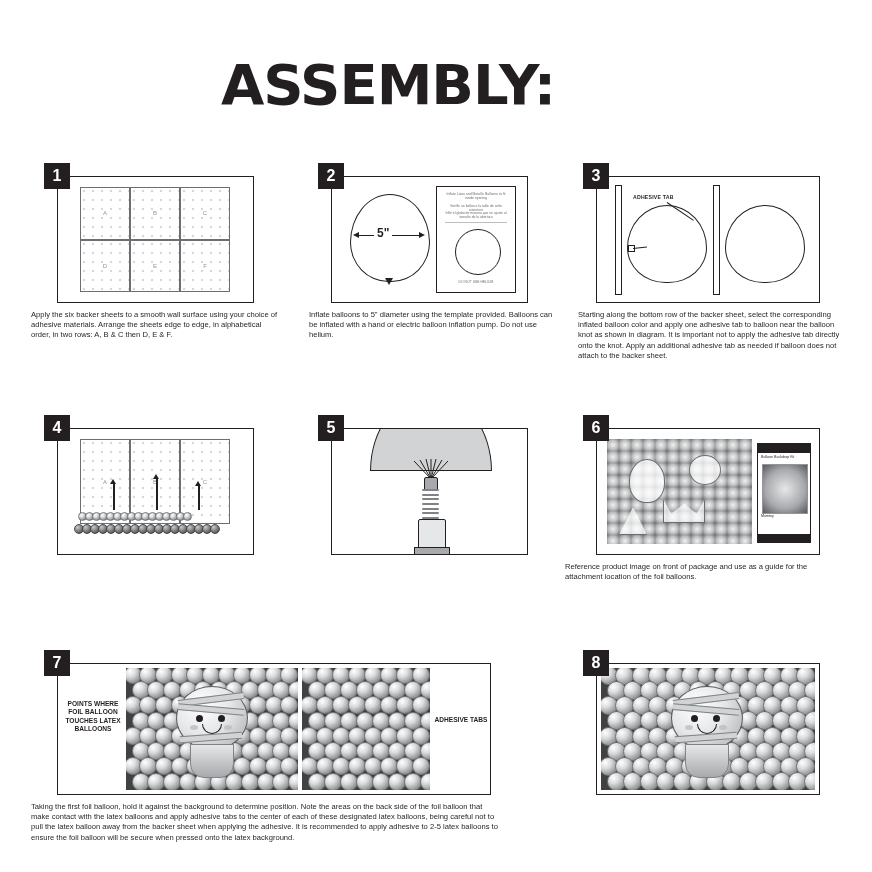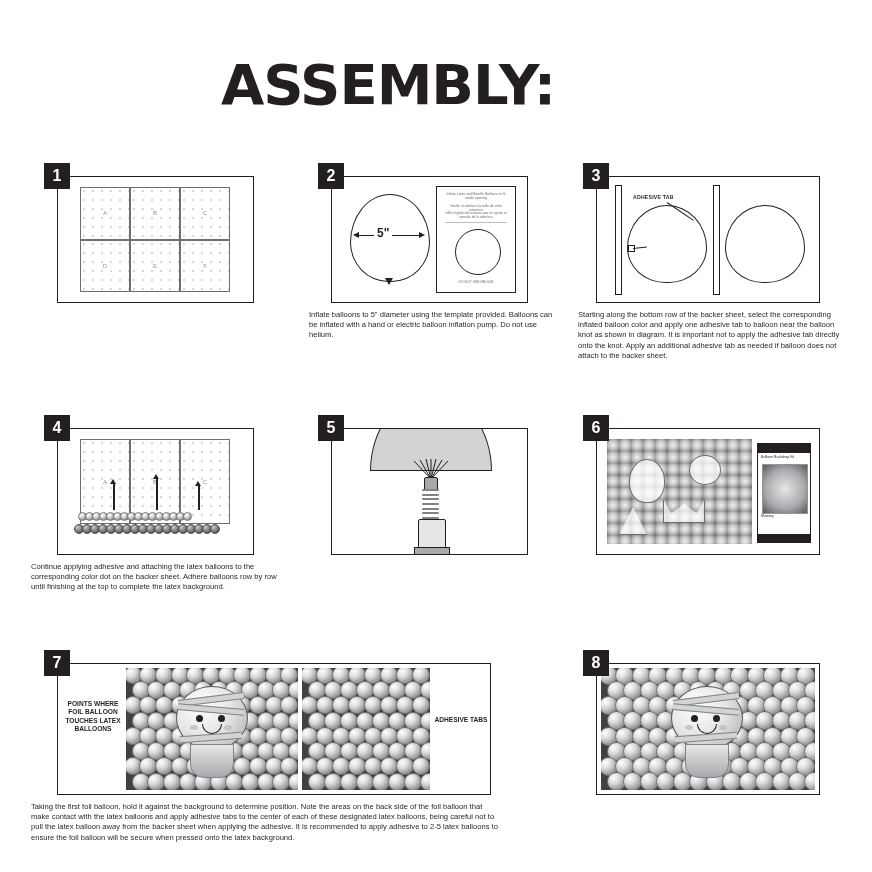--- a/index.html
+++ b/index.html
@@ -184,20 +184,21 @@
             <span>D</span>
           </div>
         <div class="sheetcell">
             <span>E</span>
           </div>
         <div class="sheetcell">
             <span>F</span>
           </div>
       </div>
     </div>
+    <div class="caption" style="left:-13px;top:147px;width:250px;">Apply the six backer sheets to a smooth wall surface using your choice of adhesive materials. Arrange the sheets edge to edge, in alphabetical order, in two rows: A, B &amp; C then D, E &amp; F.</div>
   </div>
 
   <div class="step" style="left:318px;top:163px;width:210px;height:200px;">
     <div class="badge">2</div>
     <div class="panel" style="left:13px;top:13px;width:195px;height:125px;">
 
       <div class="balloonShape" style="left:18px;top:17px;width:78px;height:86px;"></div>
       <div class="balloonKnot" style="left:53px;top:101px;"></div>
       <div class="dimline" style="left:27px;top:58px;width:60px;"></div>
       <div class="dimlabel" style="left:42px;top:49px;">5"</div>
@@ -281,21 +282,20 @@
           <div class="bdot dark" style="width: 10px; height: 10px; margin-right: -2px;"></div>
           <div class="bdot dark" style="width: 10px; height: 10px; margin-right: -2px;"></div>
           <div class="bdot dark" style="width: 10px; height: 10px; margin-right: -2px;"></div>
           <div class="bdot dark" style="width: 10px; height: 10px; margin-right: -2px;"></div>
           <div class="bdot dark" style="width: 10px; height: 10px; margin-right: -2px;"></div>
           <div class="bdot dark" style="width: 10px; height: 10px; margin-right: -2px;"></div>
           <div class="bdot dark" style="width: 10px; height: 10px; margin-right: -2px;"></div>
           <div class="bdot dark" style="width: 10px; height: 10px; margin-right: -2px;"></div>
         </div>
     </div>
-    <div class="caption" style="left:-13px;top:147px;width:252px;">Continue applying adhesive and attaching the latex balloons to the corresponding color dot on the backer sheet. Adhere balloons row by row until finishing at the top to complete the latex background.</div>
   </div>
 
   <div class="step" style="left:318px;top:415px;width:210px;height:200px;">
     <div class="badge">5</div>
     <div class="panel" style="left:13px;top:13px;width:195px;height:125px;">
       <div class="pumpDome" style="left:38px;top:-36px;width:120px;height:76px;"></div>
       <svg class="pumpSpray" style="left:78px;top:30px;" width="42" height="22" viewBox="0 0 42 22">
         <g stroke="#231f20" stroke-width="1" fill="none">
           <path d="M21 20 L4 2"></path>
             <path d="M21 20 L10 1"></path>
@@ -332,20 +332,21 @@
       <div style="position:absolute;left:22px;top:78px;width:26px;height:26px;background:rgba(255,255,255,.72);border:1px solid #6d6e71;clip-path:polygon(50% 0,100% 100%,0 100%);"></div>
 
       <div class="pkg" style="left:160px;top:14px;width:52px;height:98px;">
         <div class="pkgbar" style="left:0;top:0;width:52px;height:9px;"></div>
         <div class="pkgtext" style="left:3px;top:11px;width:46px;">Balloon Backdrop Kit</div>
         <div style="position:absolute;left:4px;top:20px;width:44px;height:48px;background:radial-gradient(circle at 50% 50%,#e6e7e8 0%,#a7a9ac 60%,#58595b 100%);border:1px solid #939598;"></div>
         <div class="pkgtext" style="left:3px;top:70px;width:46px;">Mummy</div>
         <div class="pkgbar" style="left:0;top:90px;width:52px;height:8px;"></div>
       </div>
     </div>
+    <div class="caption" style="left:-18px;top:147px;width:266px;">Reference product image on front of package and use as a guide for the attachment location of the foil balloons.</div>
   </div>
 
   <div class="step" style="left:44px;top:650px;width:450px;height:210px;">
     <div class="badge">7</div>
     <div class="panel" style="left:13px;top:13px;width:432px;height:130px;">
       <div class="hugelabel" style="left:4px;top:36px;width:62px;">POINTS WHERE FOIL BALLOON TOUCHES LATEX BALLOONS</div>
       <div class="latexbg" id="s7left" style="left:68px;top:4px;width:172px;height:122px;">
           <div class="bdot" style="position: absolute; width: 18px; height: 18px; left: -2.16px; top: -2.16px;"></div>
           <div class="bdot" style="position: absolute; width: 18px; height: 18px; left: 13.4764px; top: -2.16px;"></div>
           <div class="bdot" style="position: absolute; width: 18px; height: 18px; left: 29.1127px; top: -2.16px;"></div>

